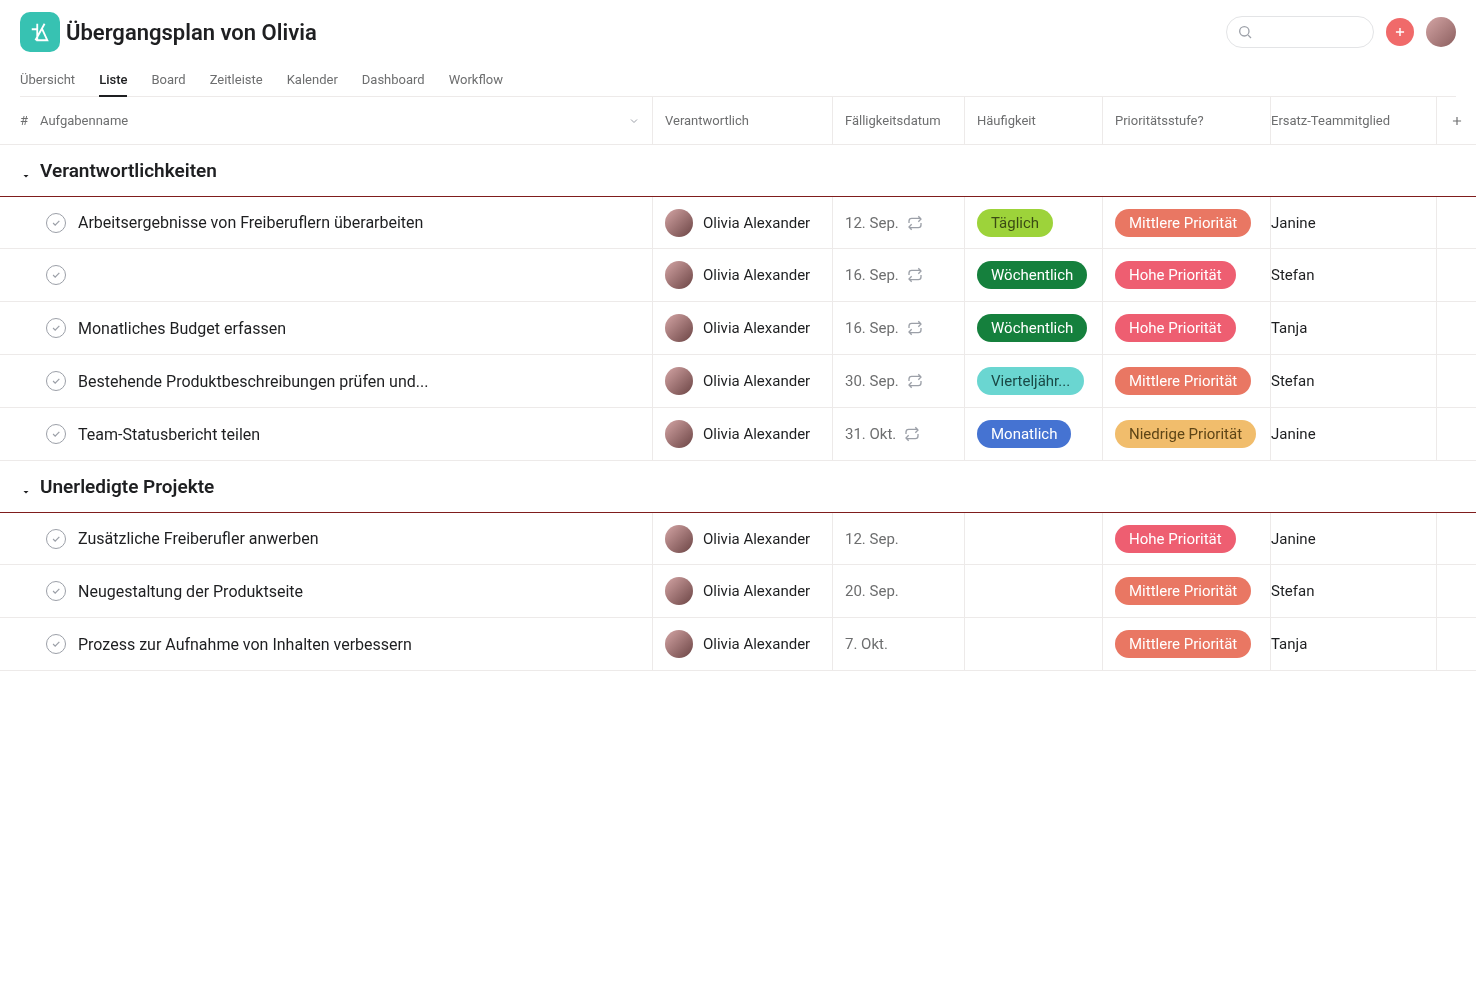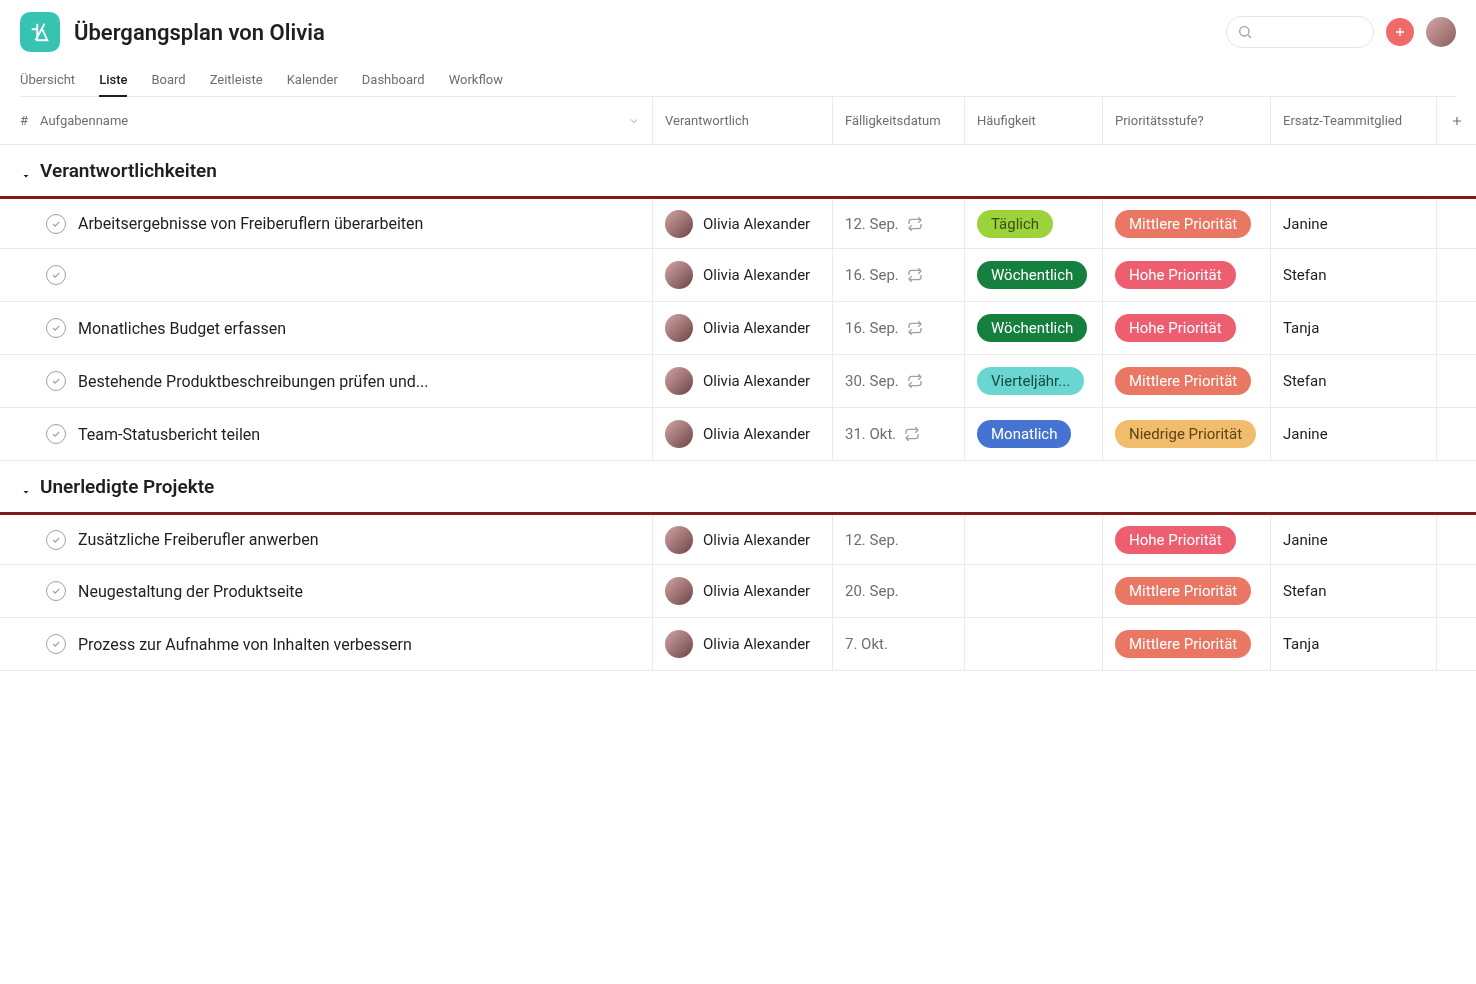--- a/index.html
+++ b/index.html
@@ -1,48 +1,48 @@
 <!DOCTYPE html>
 <html><head>
 <meta charset="utf-8">
 <style>
 * { box-sizing: border-box; margin: 0; padding: 0; }
 body { font-family: -apple-system, BlinkMacSystemFont, "Segoe UI", Roboto, sans-serif; background: #fff; color: #1e1f21; font-size: 14px; }
 
 .header { padding: 12px 20px 0; }
-.header-top { display: flex; align-items: center; gap: 14px; margin-bottom: 12px; }
+.header-top { display: flex; align-items: center; gap: 6px; margin-bottom: 12px; }
 .project-icon { width: 40px; height: 40px; background: #37c2b2; border-radius: 10px; display: flex; align-items: center; justify-content: center; }
 .project-title { font-size: 22px; font-weight: 600; flex: 1; }
 .header-actions { display: flex; align-items: center; gap: 12px; }
 .search-box { width: 148px; height: 32px; border: 1px solid #e3e4e6; border-radius: 16px; display: flex; align-items: center; padding: 0 10px; }
 .search-box svg { width: 16px; height: 16px; color: #9ca0a8; }
 .add-btn { width: 28px; height: 28px; background: #f06a6a; border-radius: 50%; display: flex; align-items: center; justify-content: center; color: #fff; font-size: 18px; cursor: pointer; }
 .avatar { width: 30px; height: 30px; border-radius: 50%; background: linear-gradient(135deg, #d4a5a5, #8b5e5e); display:flex; align-items:center; justify-content:center; color:#fff; font-size:11px; font-weight:600; }
 
 .tabs { display: flex; gap: 24px; border-bottom: 1px solid #edeae9; }
 .tab { padding: 8px 0; color: #6d6e6f; cursor: pointer; font-size: 13px; }
 .tab.active { color: #1e1f21; font-weight: 500; border-bottom: 2px solid #1e1f21; margin-bottom: -1px; }
 
 .table { width: 100%; }
 .table-header { display: flex; border-bottom: 1px solid #edeae9; height: 48px; align-items: center; padding-left: 20px; }
 .col-num { width: 20px; color: #9ca0a8; }
 .col-name { flex: 1; min-width: 0; display: flex; align-items: center; justify-content: space-between; padding-right: 12px; }
 .col-assignee { width: 180px; border-left: 1px solid #edeae9; padding-left: 12px; }
 .col-date { width: 132px; border-left: 1px solid #edeae9; padding-left: 12px; }
 .col-freq { width: 138px; border-left: 1px solid #edeae9; padding-left: 12px; }
 .col-priority { width: 168px; border-left: 1px solid #edeae9; padding-left: 12px; }
-.col-backup { width: 166px; border-left: 1px solid #edeae9; padding-left: 12px; }
+.col-backup { width: 166px; border-left: 1px solid #edeae9; }
 .col-add { width: 40px; border-left: 1px solid #edeae9; display:flex; align-items:center; justify-content:center; color:#9ca0a8; }
 .th { color: #6d6e6f; font-size: 13px; height: 100%; display: flex; align-items: center; }
 
 .section-header { display: flex; align-items: flex-end; gap: 8px; padding: 14px 20px; font-size: 19px; font-weight: 600; cursor: pointer; }
 .section-header svg { width: 12px; height: 12px; }
 
 .row { display: flex; border-bottom: 1px solid #edeae9; height: 53px; align-items: center; padding-left: 20px; }
-.row:first-of-type { border-top: 3px solid #7f1d1d; align-items: center; }
+.row:first-of-type { border-top: 1px solid #7f1d1d; align-items: center; }
 .row .col-num { width: 20px; }
 .row-name-cell { flex: 1; display: flex; align-items: center; gap: 12px; min-width: 0; padding-left: 6px; }
 .check-icon { width: 20px; height: 20px; border: 1.5px solid #9ca0a8; border-radius: 50%; flex-shrink: 0; display:flex; align-items:center; justify-content:center; }
 .check-icon svg { width: 10px; height: 10px; color: #9ca0a8; }
 .task-name { font-size: 16px; white-space: nowrap; overflow: hidden; text-overflow: ellipsis; }
 .cell { height: 100%; display: flex; align-items: center; font-size: 15px; }
 .assignee-cell { display: flex; align-items: center; gap: 10px; }
 .small-avatar { width: 28px; height: 28px; border-radius: 50%; background: linear-gradient(135deg, #d4a5a5, #6b4444); display:flex; align-items:center; justify-content:center; color:#fff; font-size:10px; }
 .date-cell { display: flex; align-items: center; gap: 8px; color: #6d6e6f; }
 .recur-icon { width: 16px; height: 16px; color: #9ca0a8; }

